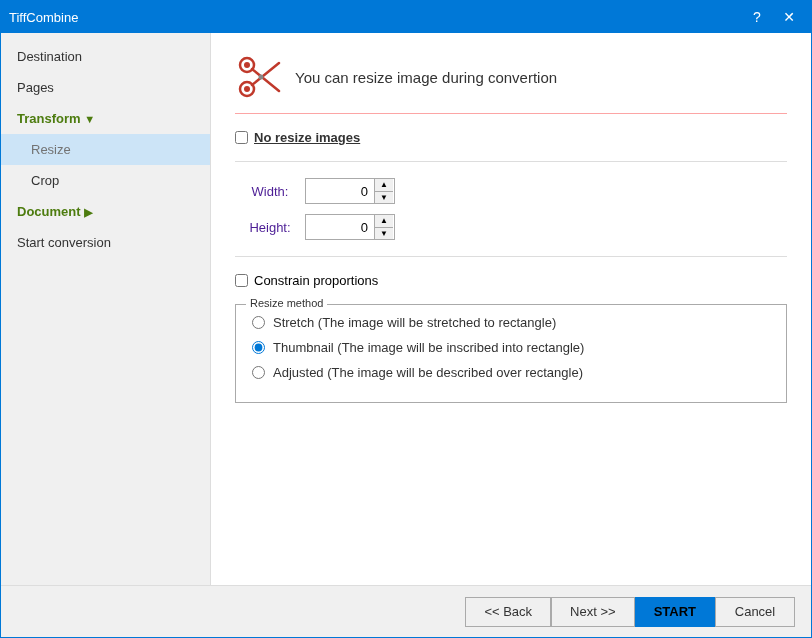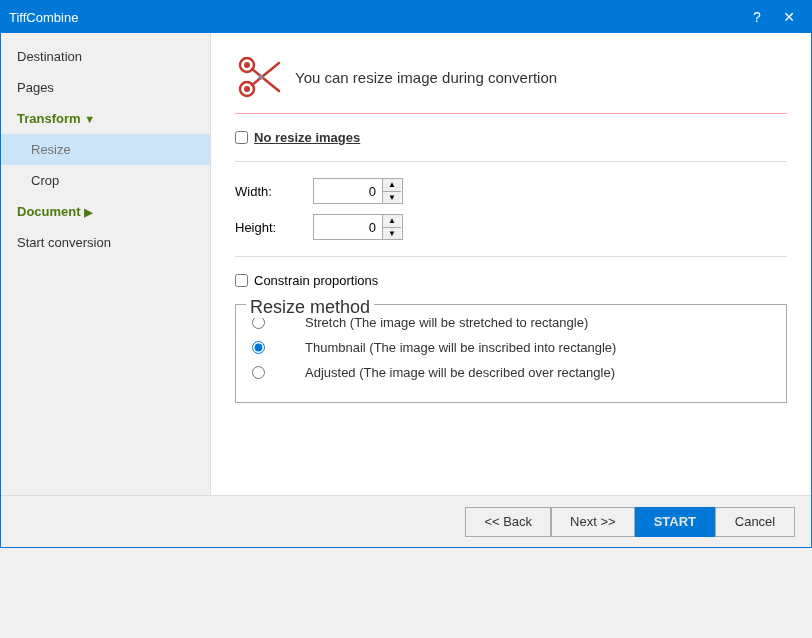--- a/index.html
+++ b/index.html
@@ -7,21 +7,21 @@
       width: 812px;
       height: 638px;
       font-family: 'Segoe UI', Arial, sans-serif;
       font-size: 13px;
       background: #f0f0f0;
       overflow: hidden;
     }
 
     .window {
       width: 812px;
-      height: 548px;
+      height: 638px;
       background: #f0f0f0;
       border: 1px solid #0078d7;
       display: flex;
       flex-direction: column;
     }
 
     .title-bar {
       background: #0078d7;
       color: white;
       height: 32px;
@@ -143,23 +143,22 @@
     }
 
     .form-row {
       display: flex;
       align-items: center;
       margin-bottom: 10px;
     }
 
     .form-label {
       width: 70px;
-      text-align: left;
-      margin-right: 8px;
-      color: #000000;
+      text-align: center;
+      color: #4c1d95;
     }
 
     .spinner-container {
       display: flex;
       align-items: center;
       border: 1px solid #aaa;
       background: white;
       width: 90px;
     }
 
@@ -211,29 +210,28 @@
       margin-top: 10px;
       position: relative;
     }
 
     .resize-method-legend {
       position: absolute;
       top: -8px;
       left: 10px;
       background: white;
       padding: 0 4px;
-      font-size: 18px;
+      font-size: 11px;
       color: #333;
     }
 
     .radio-row {
       display: flex;
       align-items: center;
       margin-bottom: 10px;
-      gap: 32px;
     }
 
     .radio-row:last-child {
       margin-bottom: 12px;
     }
 
     .radio-row input[type="radio"] {
       margin-right: 8px;
       accent-color: #0078d7;
     }
@@ -264,21 +262,21 @@
       border: 1px solid #aaa;
       background: #f0f0f0;
       cursor: pointer;
       font-size: 13px;
       color: #333;
       min-width: 80px;
     }
 
     .footer-btn.primary {
       background: #0078d7;
-      color: #e5e5e5;
+      color: #000000;
       border-color: #0078d7;
       font-weight: bold;
       text-align: right;
     }
 
     .transform-arrow {
       font-size: 11px;
     }
   </style>
 </head>

